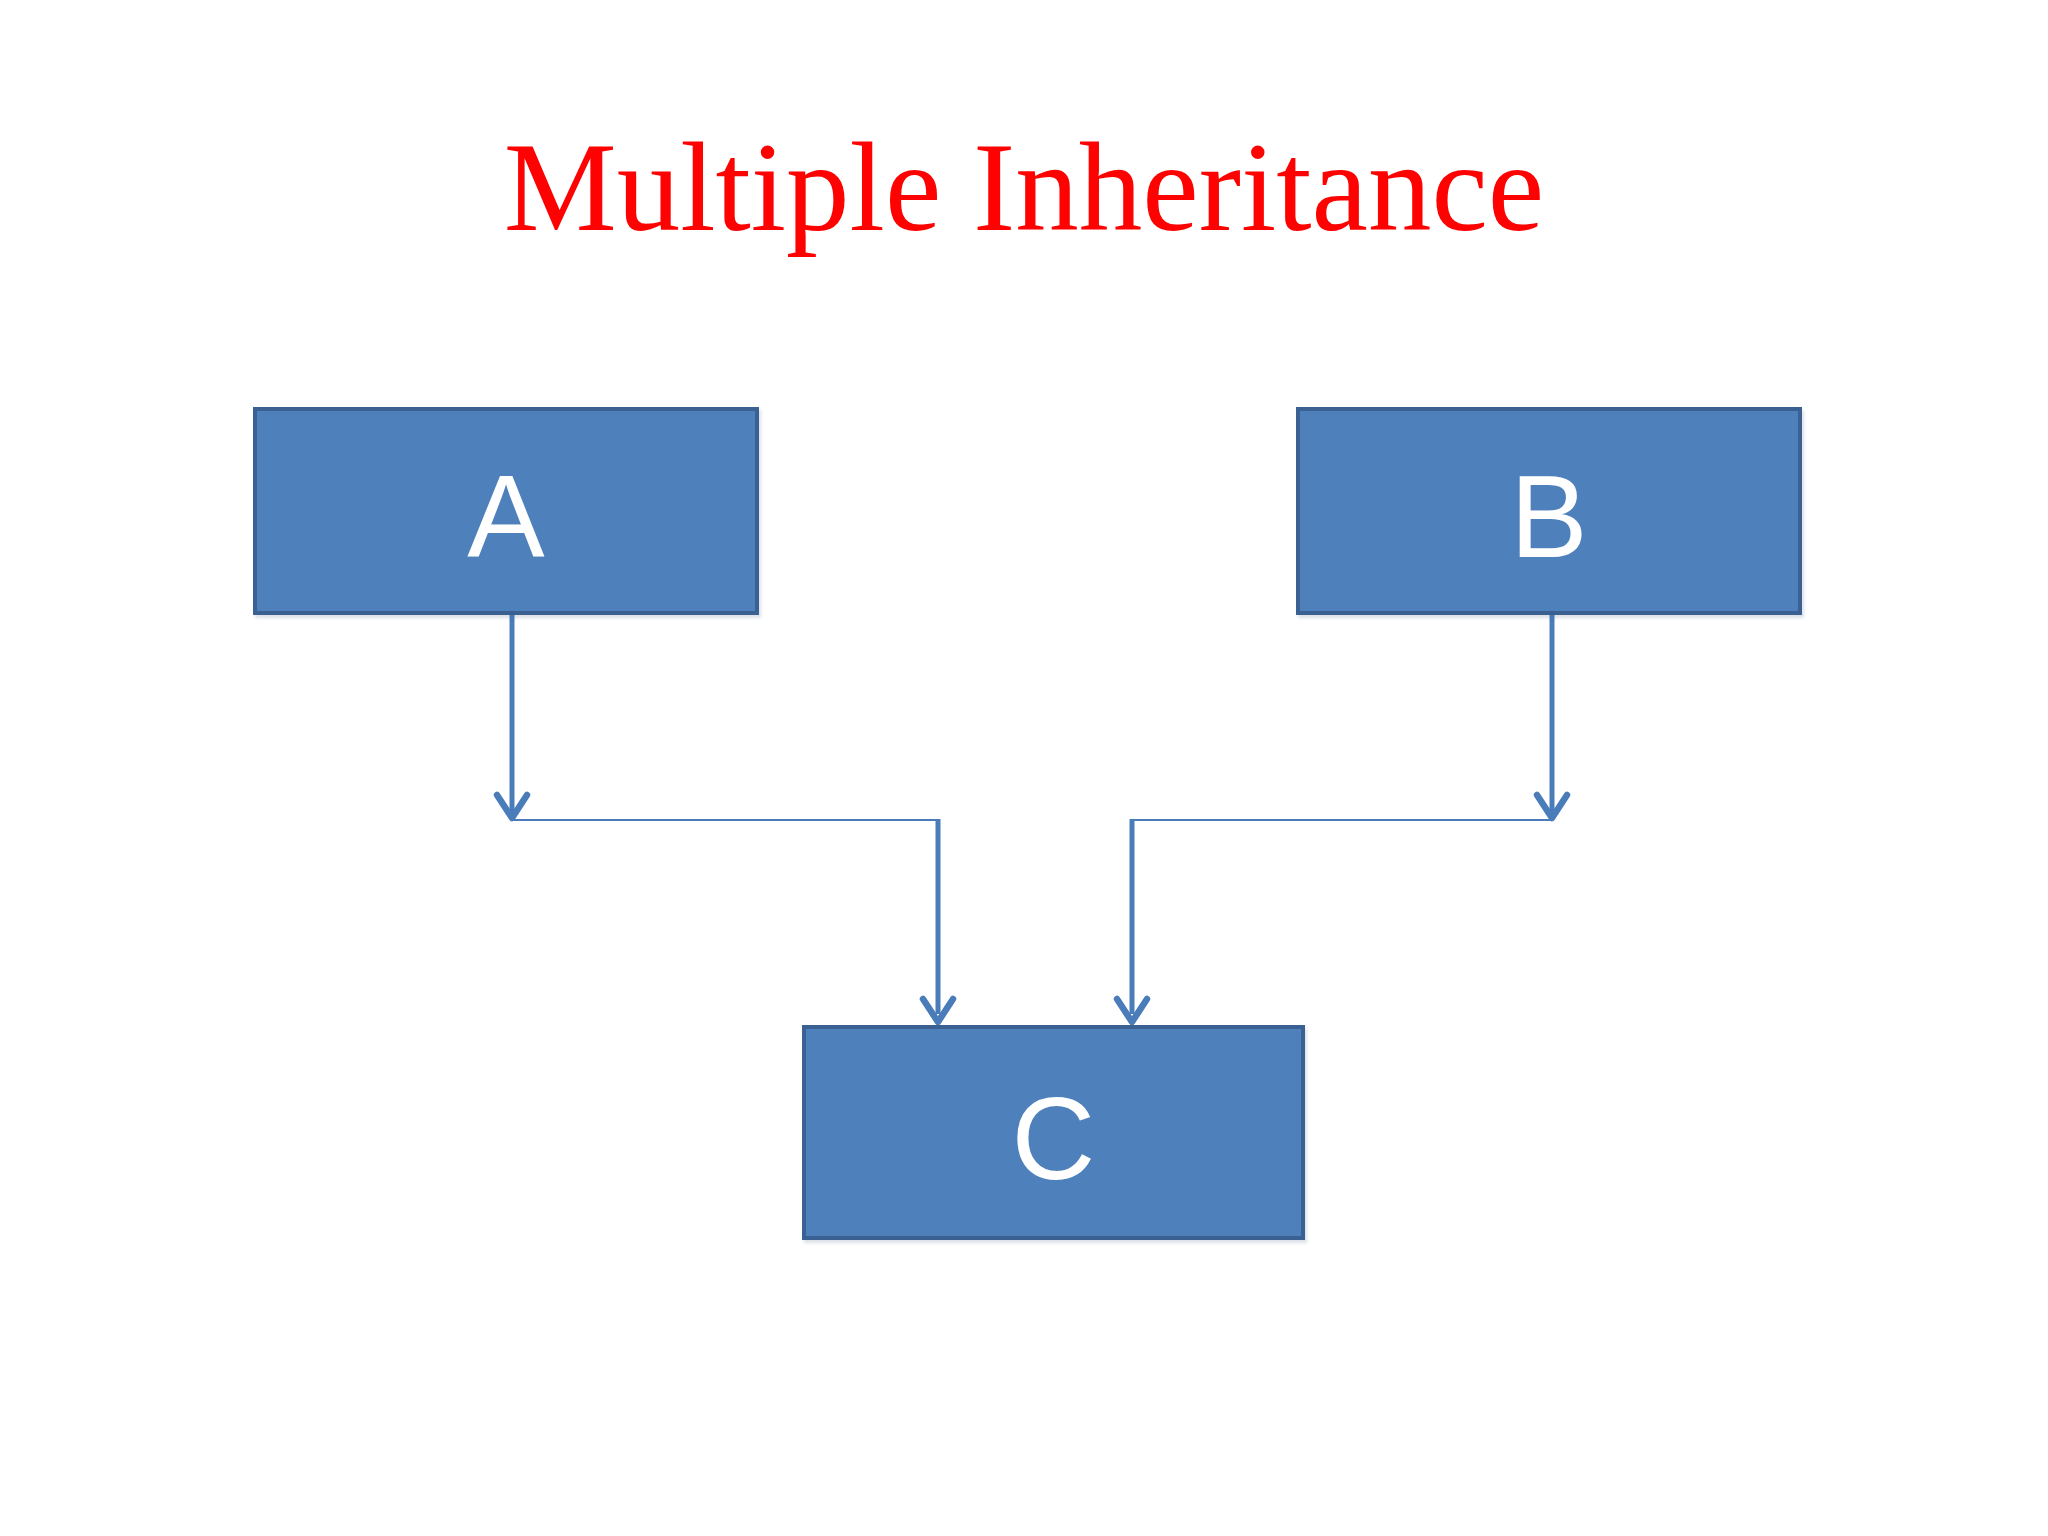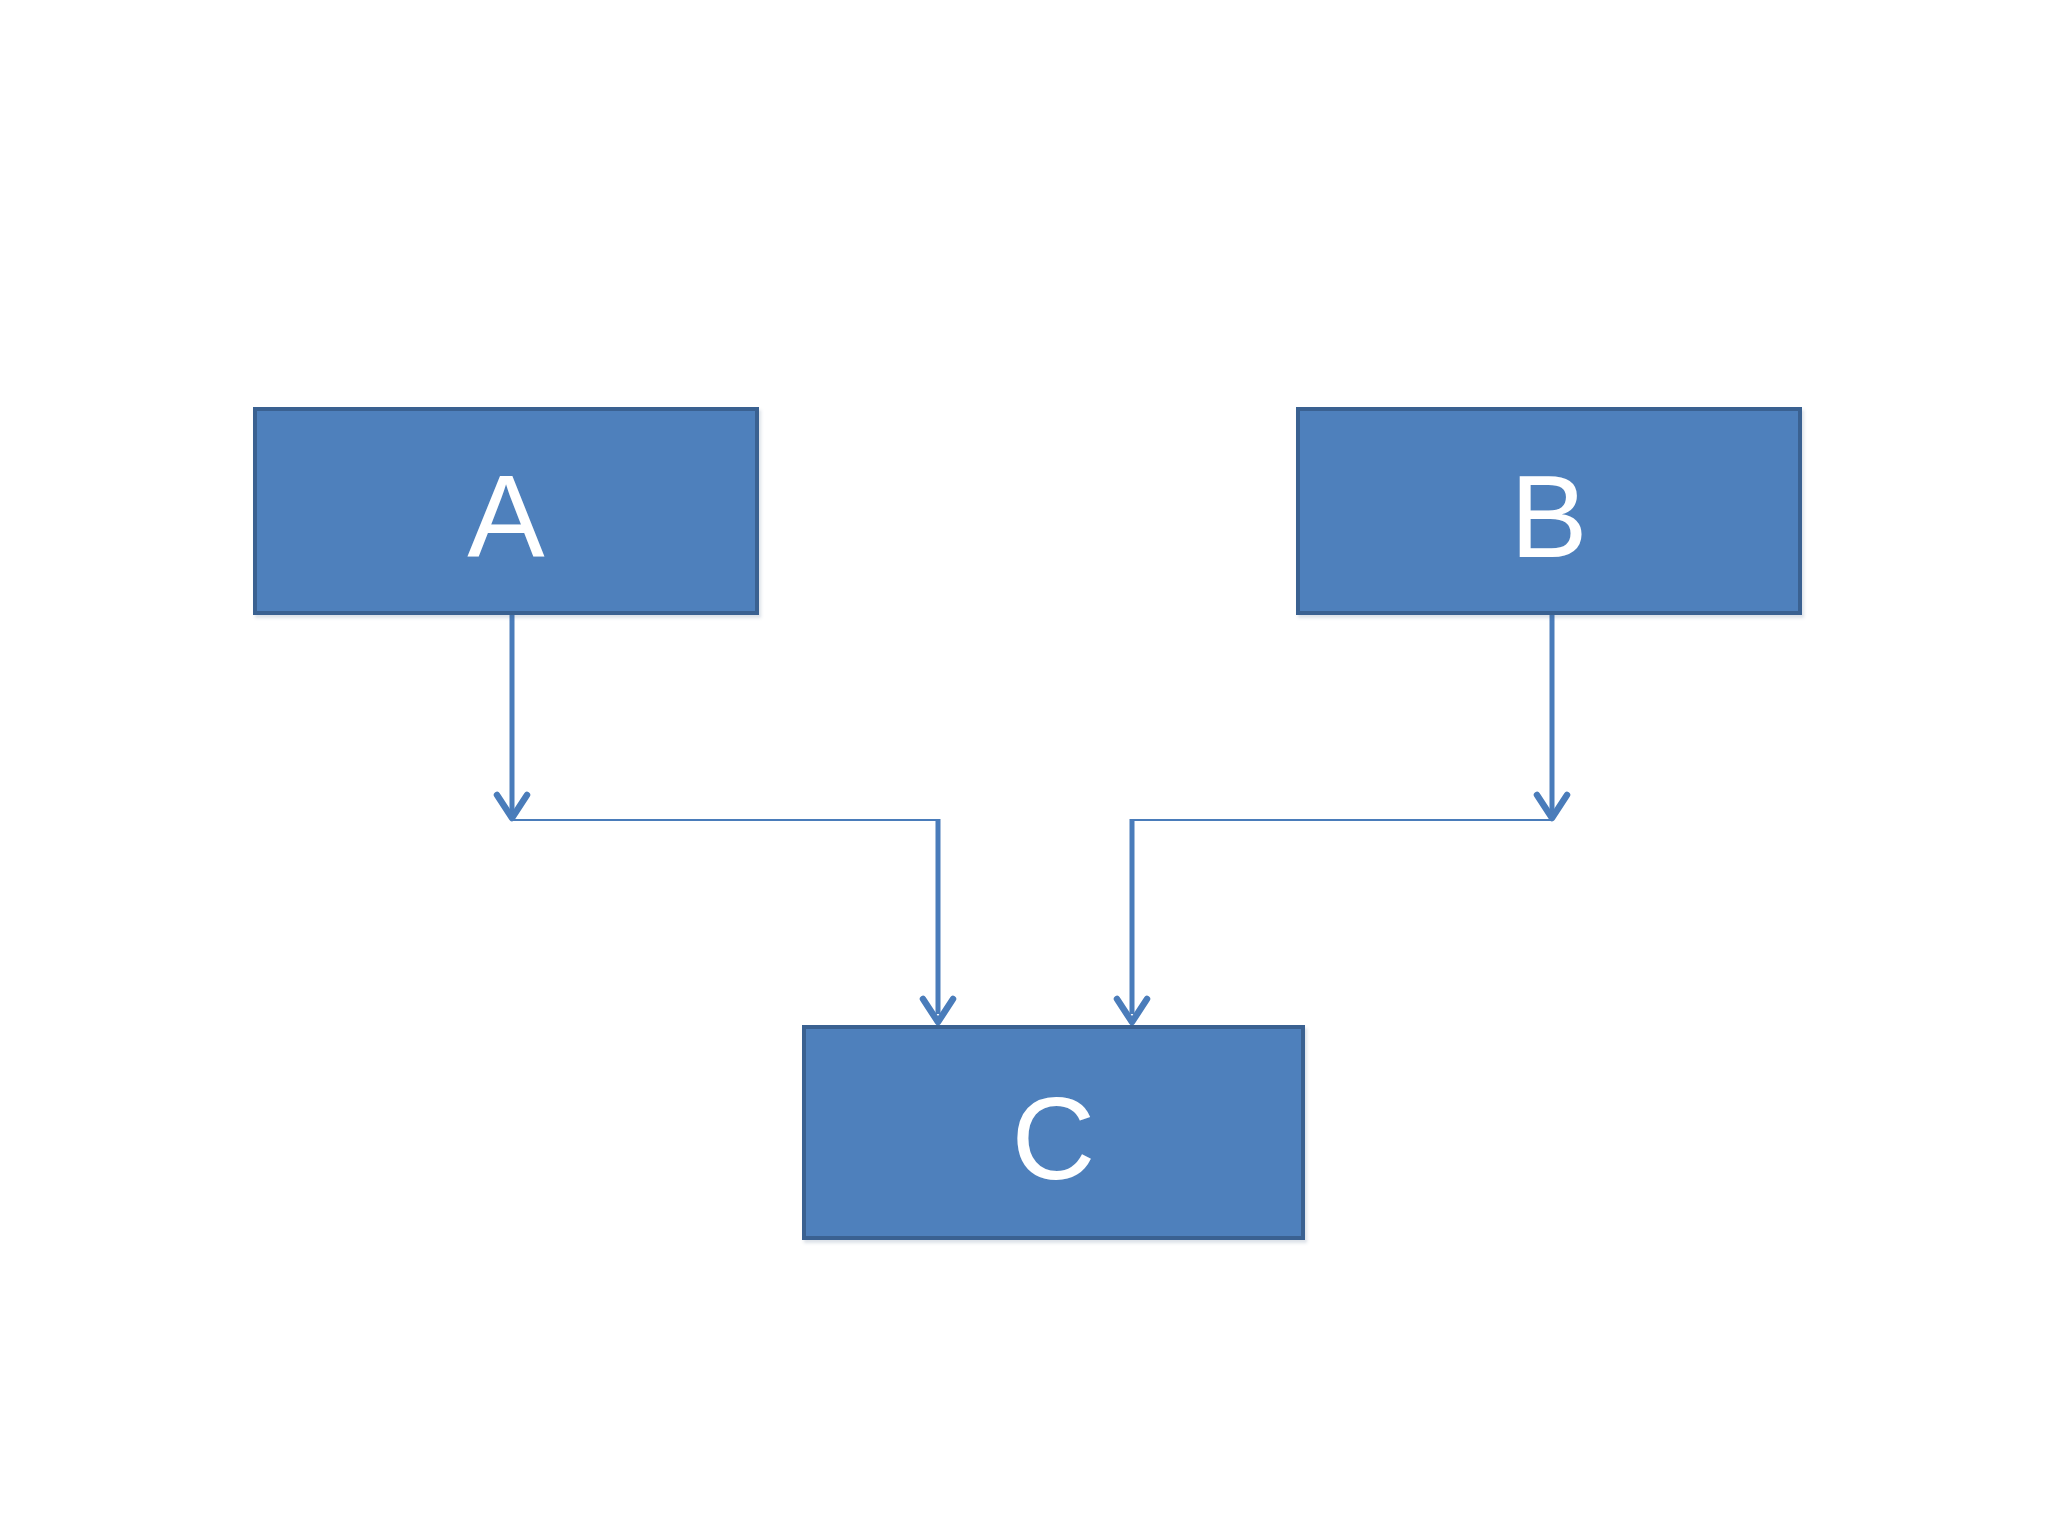--- a/index.html
+++ b/index.html
@@ -73,20 +73,21 @@
     fill: none;
     stroke-linecap: round;
     stroke-linejoin: round;
   }
 </style>
 </head>
 <body>
 
 <main class="slide">
 
+  <h1 class="slide-title">Multiple Inheritance</h1>
 
   <svg class="connectors" viewBox="0 0 2048 1536">
 
     <g>
       <line class="shaft" x1="512" y1="615" x2="512" y2="812"></line>
       <polyline class="head" points="497,795 512,818 527,795"></polyline>
     </g>
 
     <g>
       <line class="thin" x1="511" y1="820" x2="939" y2="820"></line>

